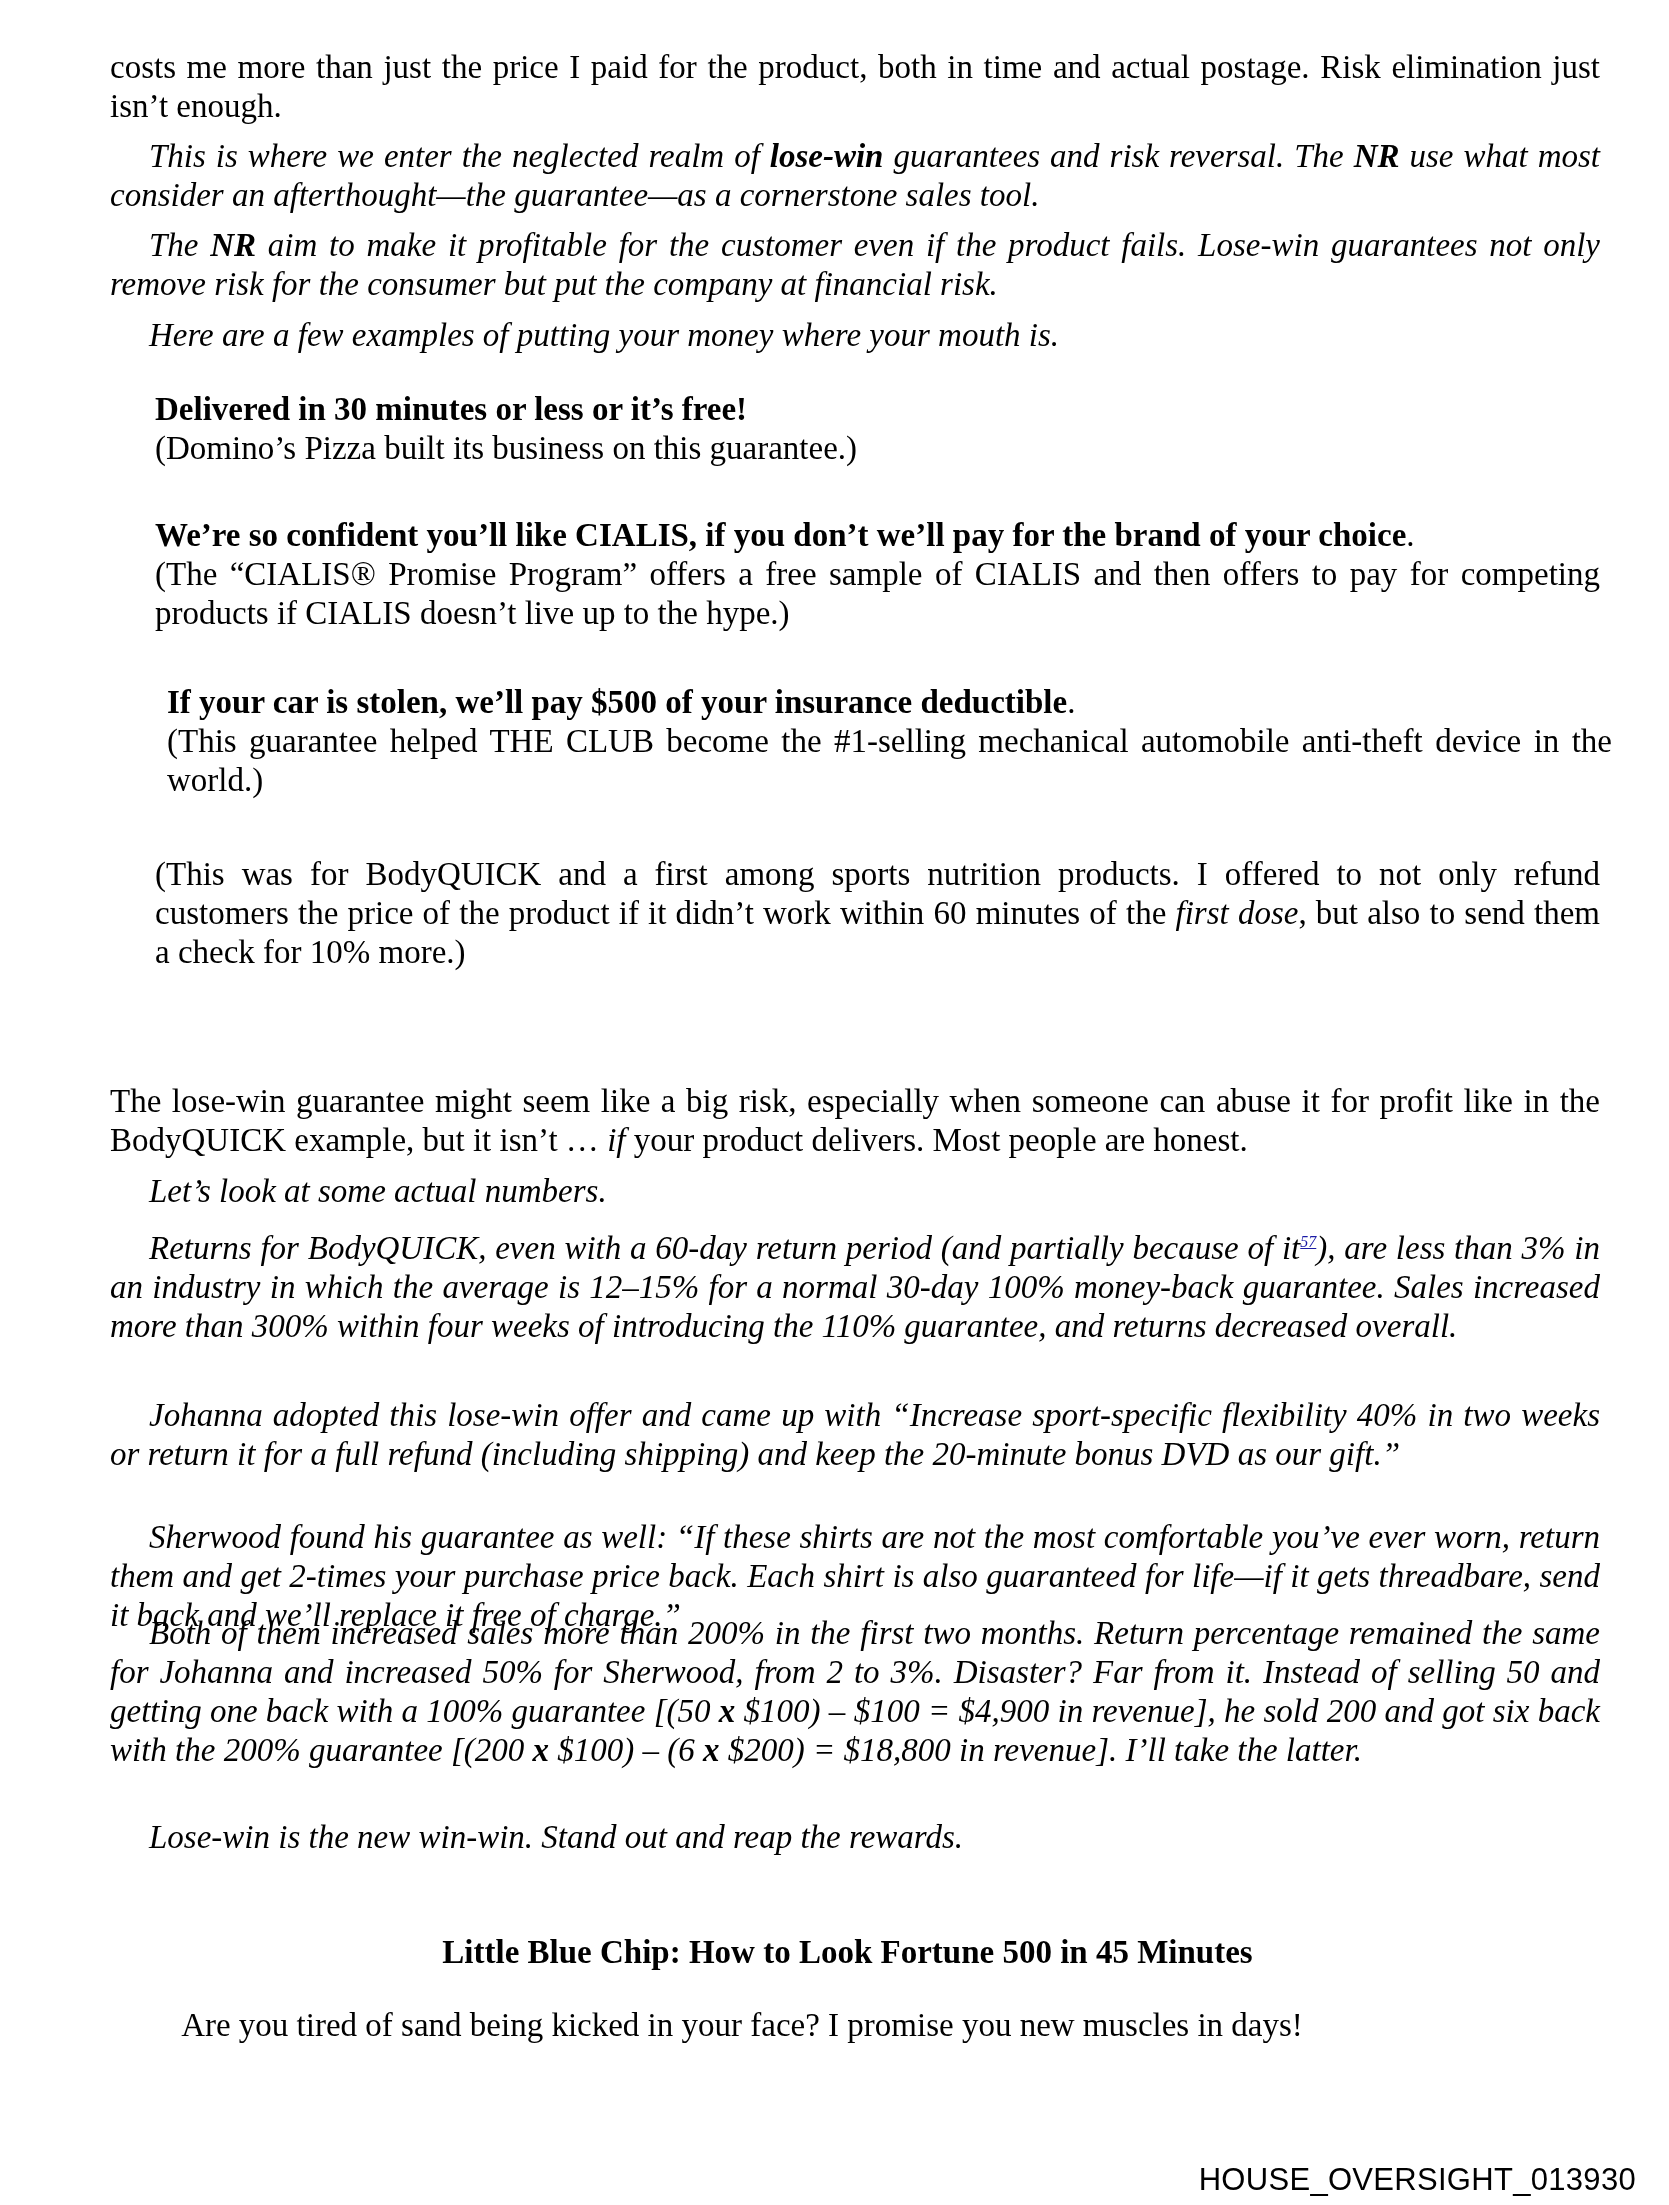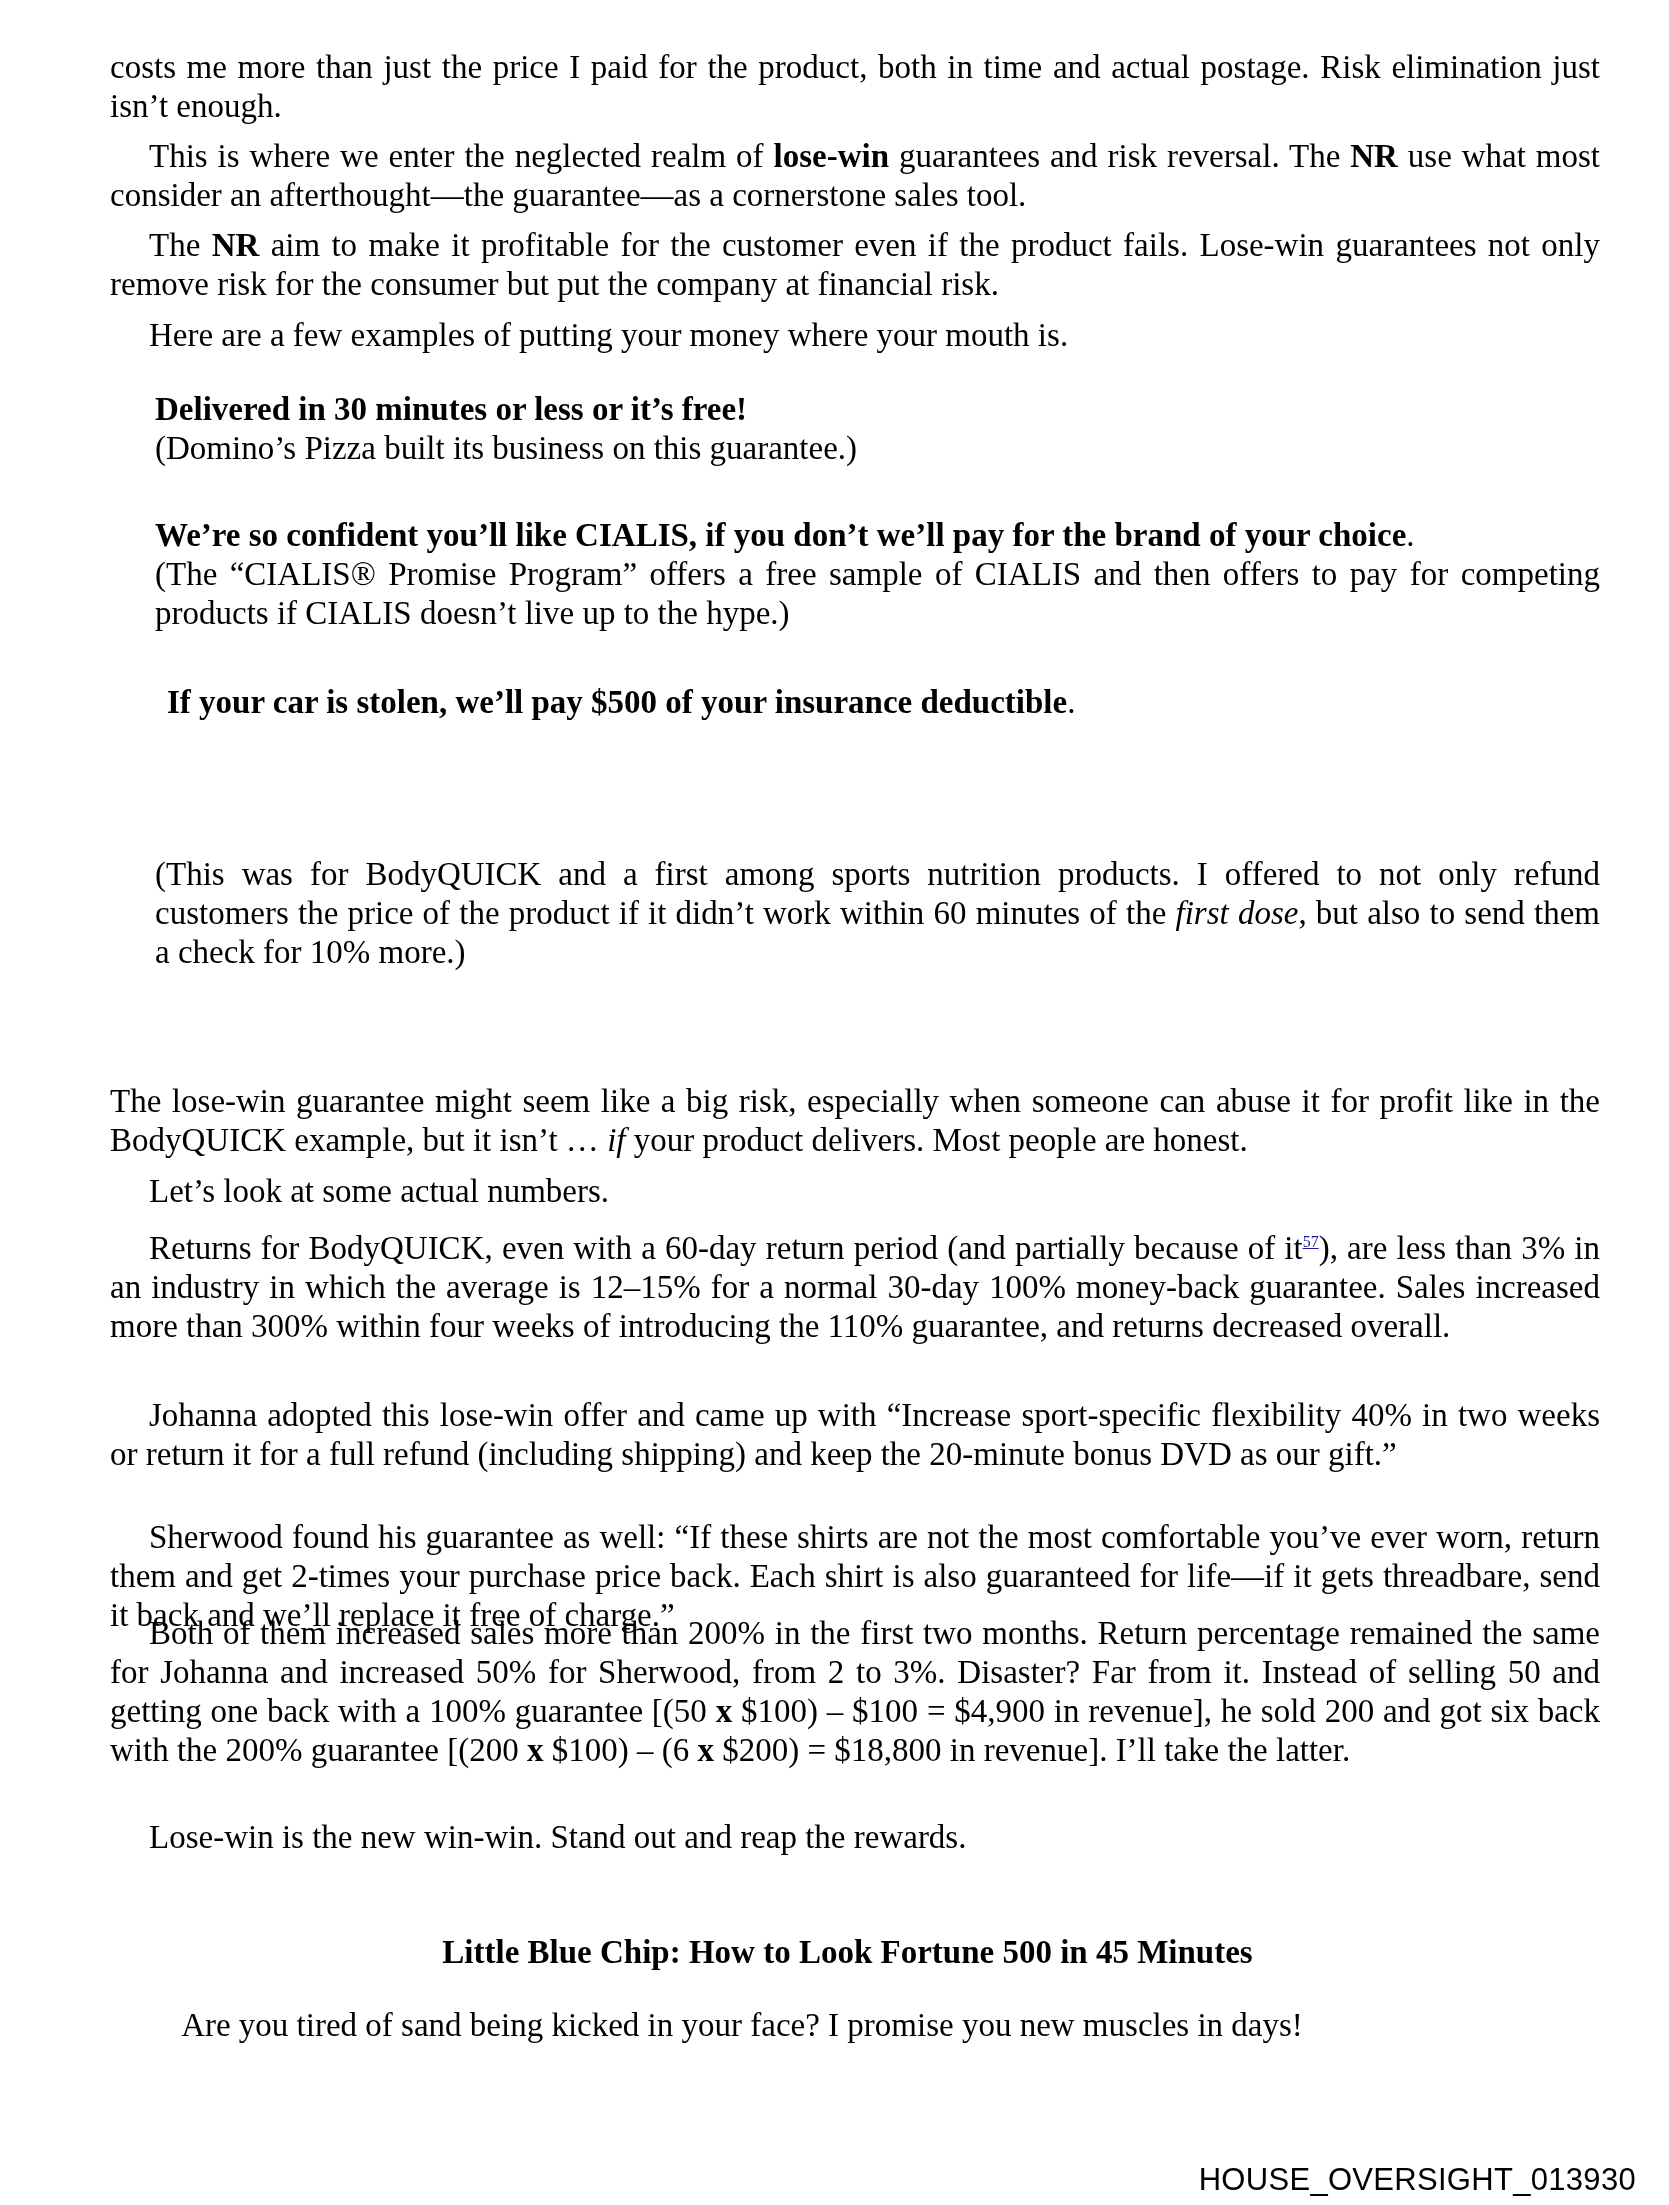--- a/index.html
+++ b/index.html
@@ -18,21 +18,21 @@
     line-height: 39px;
   }
   .para {
     position: absolute;
     left: 110px;
     width: 1490px;
     text-align: justify;
     text-align-last: left;
     margin: 0;
   }
-  .para.indent { text-indent: 39px; }
+  .para.indent { text-indent: 39px; font-style: italic; }
   .ex {
     position: absolute;
     left: 155px;
     width: 1445px;
     margin: 0;
     text-align: justify;
     text-align-last: left;
   }
   .ex .lead { font-weight: bold; display: block; }
   .ex .desc { display: block; }
@@ -95,20 +95,21 @@
   <span class="desc">(Domino’s Pizza built its business on this guarantee.)</span>
 </div>
 
 <div class="ex" style="top:516px;">
   <span class="lead"><span>We’re so confident you’ll like CIALIS, if you don’t we’ll pay for the brand of your choice</span><span style="font-weight:normal">.</span></span>
   <span class="desc">(The “CIALIS® Promise Program” offers a free sample of CIALIS and then offers to pay for competing products if CIALIS doesn’t live up to the hype.)</span>
 </div>
 
 <div class="ex" style="top:683px;margin-left:12px;">
   <span class="lead"><span>If your car is stolen, we’ll pay $500 of your insurance deductible</span><span style="font-weight:normal">.</span></span>
+  <span class="desc">(This guarantee helped THE CLUB become the #1-selling mechanical automobile anti-theft device in the world.)</span>
 </div>
 
 <div class="ex" style="top:855px;">
   <span class="desc"><span>(This was for BodyQUICK and a first among sports nutrition products. I offered to not only refund customers the price of the product if it didn’t work within 60 minutes of the </span><i>first dose</i><span>, but also to send them a check for 10% more.)</span></span>
 </div>
 
 <p class="para" style="top:1082px;"><span>The lose-win guarantee might seem like a big risk, especially when someone can abuse it for profit like in the BodyQUICK example, but it isn’t … </span><i>if</i><span> your product delivers. Most people are honest.</span></p>
 
 <p class="para indent" style="top:1172px;">Let’s look at some actual numbers.</p>
 

